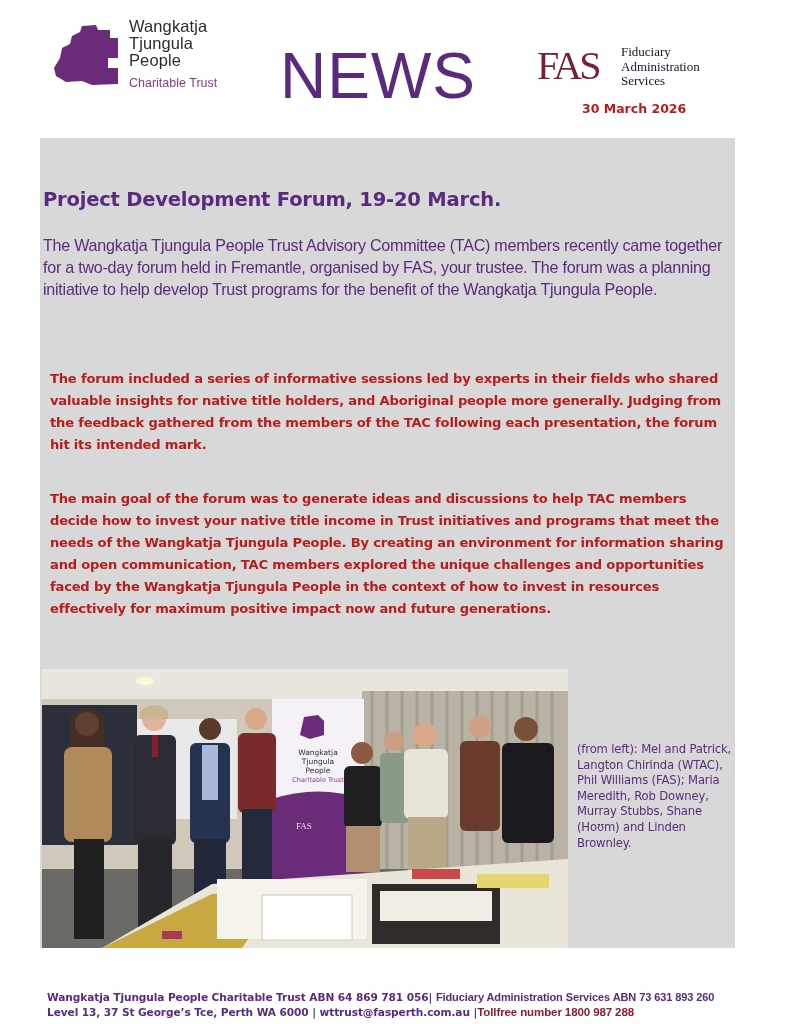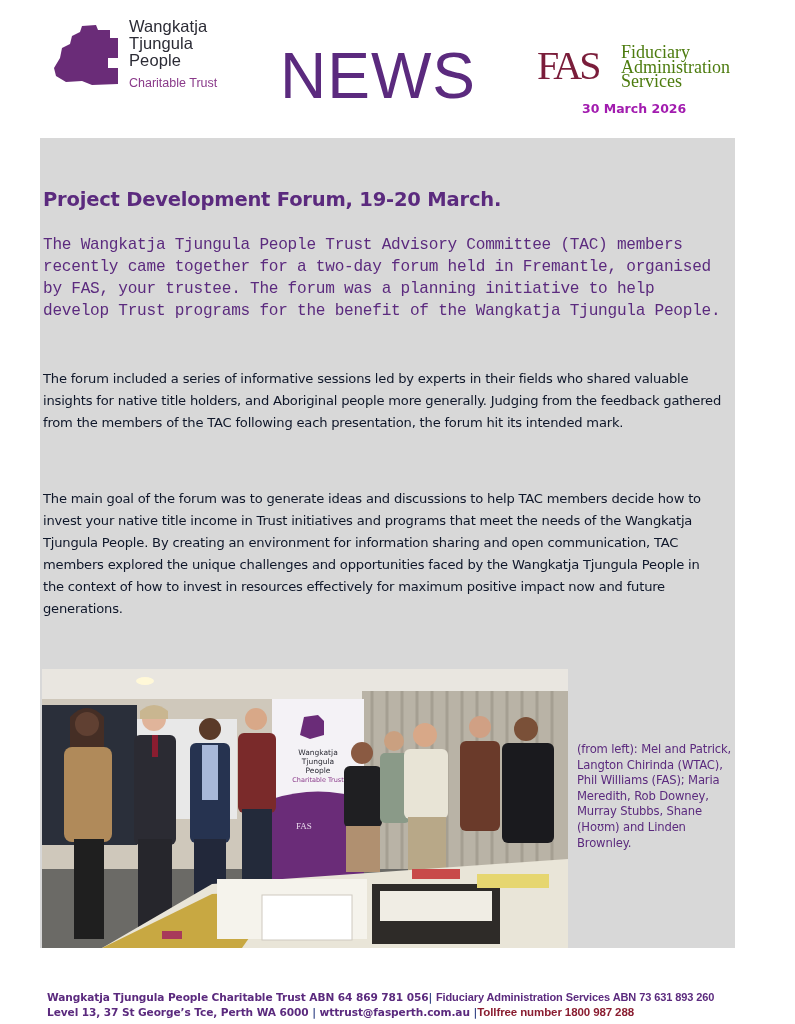--- a/index.html
+++ b/index.html
@@ -9,28 +9,28 @@
     
     .logo-wtp { position: absolute; left: 52px; top: 18px; width: 190px; height: 80px; }
     .logo-wtp svg { position: absolute; left: 0; top: 6px; }
     .logo-wtp .name { position: absolute; left: 77px; top: 0px; font-family: "Liberation Sans", sans-serif; font-size: 16.5px; line-height: 17px; color: #2b2b35; font-weight: 500; letter-spacing: 0.1px; }
     .logo-wtp .sub { position: absolute; left: 77px; top: 58px; font-family: "Liberation Sans", sans-serif; font-size: 12.5px; color: #8a3a8a; white-space: nowrap; }
 
     .news-title { position: absolute; left: 280px; top: 44px; font-family: "Liberation Sans", sans-serif; font-size: 64px; line-height: 64px; color: #5b2a7e; letter-spacing: 1px; }
 
     .logo-fas { position: absolute; left: 537px; top: 44px; width: 200px; height: 46px; }
     .logo-fas .mark { position: absolute; left: 0; top: 0; font-family: "Liberation Serif", serif; font-size: 40px; line-height: 44px; color: #7a1d3a; letter-spacing: -3px; }
-    .logo-fas .words { position: absolute; left: 84px; top: 1px; font-family: "Liberation Serif", serif; font-size: 18px; line-height: 14.5px; color: #4d7c0f; }
-    .issue-date { position: absolute; left: 582px; top: 101px; font-family: "DejaVu Sans", sans-serif; font-weight: bold; font-size: 12.5px; color: #a21caf; }
+    .logo-fas .words { position: absolute; left: 84px; top: 1px; font-family: "Liberation Serif", serif; font-size: 13px; line-height: 14.5px; color: #0f172a; }
+    .issue-date { position: absolute; left: 582px; top: 101px; font-family: "DejaVu Sans", sans-serif; font-weight: bold; font-size: 12.5px; color: #b91c1c; }
 
     
     .panel { position: absolute; left: 40px; top: 138px; width: 695px; height: 810px; background: #d8d8d8; }
     .headline { position: absolute; left: 3px; top: 50px; font-family: "DejaVu Sans", sans-serif; font-weight: bold; font-size: 19.5px; color: #5b2a7e; letter-spacing: -0.2px; }
-    .lead { position: absolute; left: 3px; top: 96px; width: 680px; font-family: Liberation Mono, monospace; font-size: 16.1px; line-height: 22px; color: #5b2a7e; letter-spacing: -0.25px; }
-    .body-p { position: absolute; left: 3px; width: 680px; font-family: "DejaVu Sans", sans-serif; font-size: 13.1px; line-height: 22px; color: #0f172a; letter-spacing: -0.2px; }
+    .lead { position: absolute; left: 3px; top: 96px; width: 680px; font-family: Liberation Sans, sans-serif; font-size: 16.1px; line-height: 22px; color: #5b2a7e; letter-spacing: -0.25px; }
+    .body-p { position: absolute; left: 10px; width: 680px; font-family: "DejaVu Sans", sans-serif; font-size: 13.1px; line-height: 22px; color: #b91c1c; letter-spacing: -0.2px; font-weight: bold; }
     .p1 { top: 230px; }
     .p2 { top: 340px; margin-top: 10px; }
     .p3 { top: 494px; }
 
     
     .photo { position: absolute; left: 2px; top: 531px; width: 526px; height: 279px; overflow: hidden; background: #c9c2b3; }
     .photo svg { display: block; }
 
     .caption { position: absolute; left: 537px; top: 604px; width: 155px; font-family: "DejaVu Sans", sans-serif; font-size: 11.6px; line-height: 15.6px; color: #5b2a7e; letter-spacing: -0.15px; }
     .caption .lead-in { font-weight: bold; font-style: italic; display: block; }

